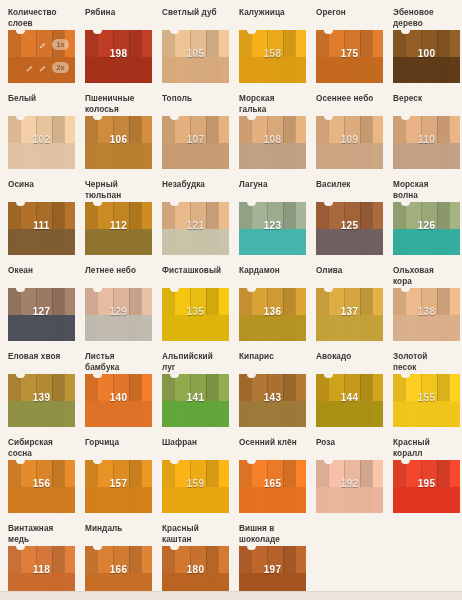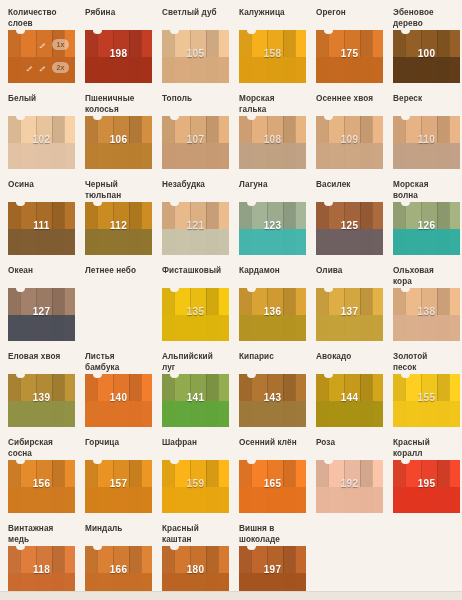--- a/index.html
+++ b/index.html
@@ -337,21 +337,21 @@
             <div class="plank" style="left: 28px; width: 1px; background: rgba(0, 0, 0, 0.13);"></div>
             <div class="plank" style="left: 44px; width: 1px; background: rgba(0, 0, 0, 0.13);"></div>
             <div class="plank" style="left: 56px; width: 1px; background: rgba(0, 0, 0, 0.13);"></div>
           </div>
           <div class="shade-bottom" style="background: rgb(191, 161, 132); opacity: 0.95;"></div>
           <div class="notch"></div>
           <div class="code dim">108</div>
         </div>
       </div>
       <div class="cell">
-        <div class="swatch-label">Осеннее хвоя</div>
+        <div class="swatch-label">Осеннее небо</div>
         <div class="swatch" style="background: rgb(220, 171, 125);">
           <div class="planks">
             <div class="plank" style="left: 0px; width: 12px; background: rgb(207, 161, 118);"></div>
             <div class="plank" style="left: 12px; width: 16px; background: rgb(231, 180, 131);"></div>
             <div class="plank" style="left: 28px; width: 16px; background: rgb(220, 171, 125);"></div>
             <div class="plank" style="left: 44px; width: 12px; background: rgb(198, 154, 113);"></div>
             <div class="plank" style="left: 56px; width: 11px; background: rgb(235, 183, 134);"></div>
             <div class="plank" style="left: 12px; width: 1px; background: rgba(0, 0, 0, 0.13);"></div>
             <div class="plank" style="left: 28px; width: 1px; background: rgba(0, 0, 0, 0.13);"></div>
             <div class="plank" style="left: 44px; width: 1px; background: rgba(0, 0, 0, 0.13);"></div>
@@ -509,20 +509,36 @@
             <div class="plank" style="left: 44px; width: 1px; background: rgba(0, 0, 0, 0.13);"></div>
             <div class="plank" style="left: 56px; width: 1px; background: rgba(0, 0, 0, 0.13);"></div>
           </div>
           <div class="shade-bottom" style="background: rgb(74, 77, 89); opacity: 0.95;"></div>
           <div class="notch"></div>
           <div class="code">127</div>
         </div>
       </div>
       <div class="cell">
         <div class="swatch-label">Летнее небо</div>
+        <div class="swatch" style="background: rgb(220, 180, 154);">
+          <div class="planks">
+            <div class="plank" style="left: 0px; width: 12px; background: rgb(207, 169, 145);"></div>
+            <div class="plank" style="left: 12px; width: 16px; background: rgb(231, 189, 162);"></div>
+            <div class="plank" style="left: 28px; width: 16px; background: rgb(220, 180, 154);"></div>
+            <div class="plank" style="left: 44px; width: 12px; background: rgb(198, 162, 139);"></div>
+            <div class="plank" style="left: 56px; width: 11px; background: rgb(235, 193, 165);"></div>
+            <div class="plank" style="left: 12px; width: 1px; background: rgba(0, 0, 0, 0.13);"></div>
+            <div class="plank" style="left: 28px; width: 1px; background: rgba(0, 0, 0, 0.13);"></div>
+            <div class="plank" style="left: 44px; width: 1px; background: rgba(0, 0, 0, 0.13);"></div>
+            <div class="plank" style="left: 56px; width: 1px; background: rgba(0, 0, 0, 0.13);"></div>
+          </div>
+          <div class="shade-bottom" style="background: rgb(191, 186, 176); opacity: 0.95;"></div>
+          <div class="notch"></div>
+          <div class="code dim">129</div>
+        </div>
       </div>
       <div class="cell">
         <div class="swatch-label">Фисташковый</div>
         <div class="swatch" style="background: rgb(232, 188, 16);">
           <div class="planks">
             <div class="plank" style="left: 0px; width: 12px; background: rgb(218, 177, 15);"></div>
             <div class="plank" style="left: 12px; width: 16px; background: rgb(244, 197, 17);"></div>
             <div class="plank" style="left: 28px; width: 16px; background: rgb(232, 188, 16);"></div>
             <div class="plank" style="left: 44px; width: 12px; background: rgb(209, 169, 14);"></div>
             <div class="plank" style="left: 56px; width: 11px; background: rgb(248, 201, 17);"></div>

